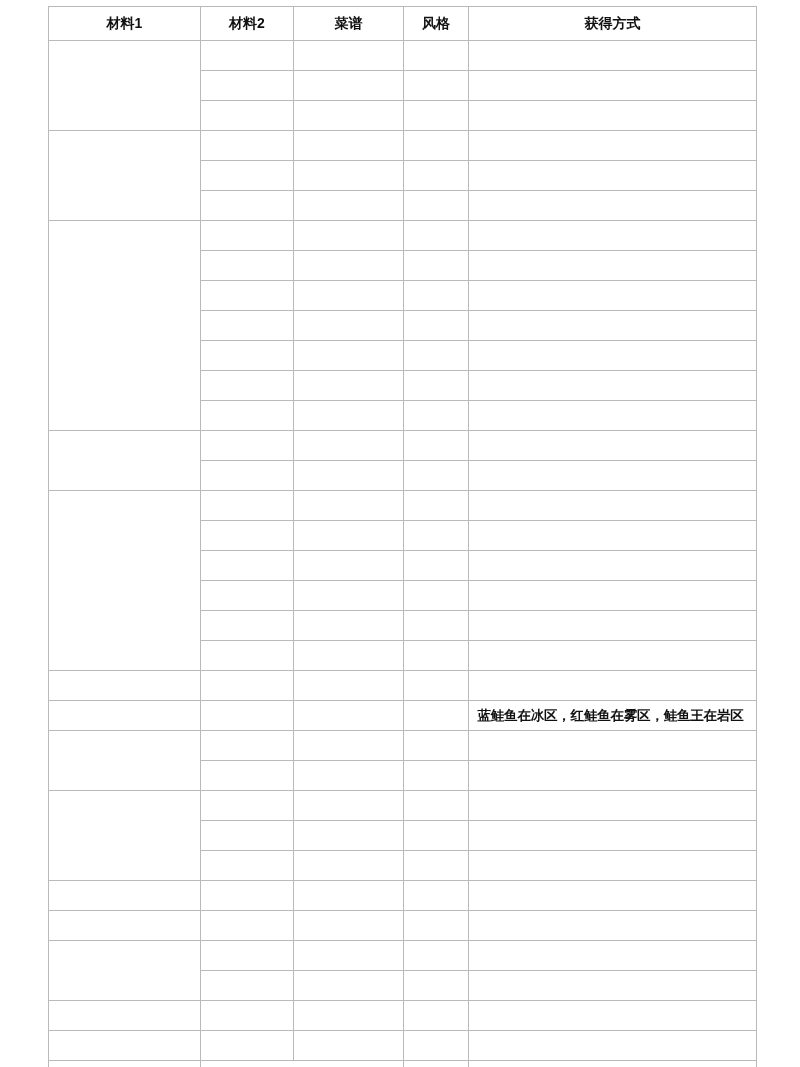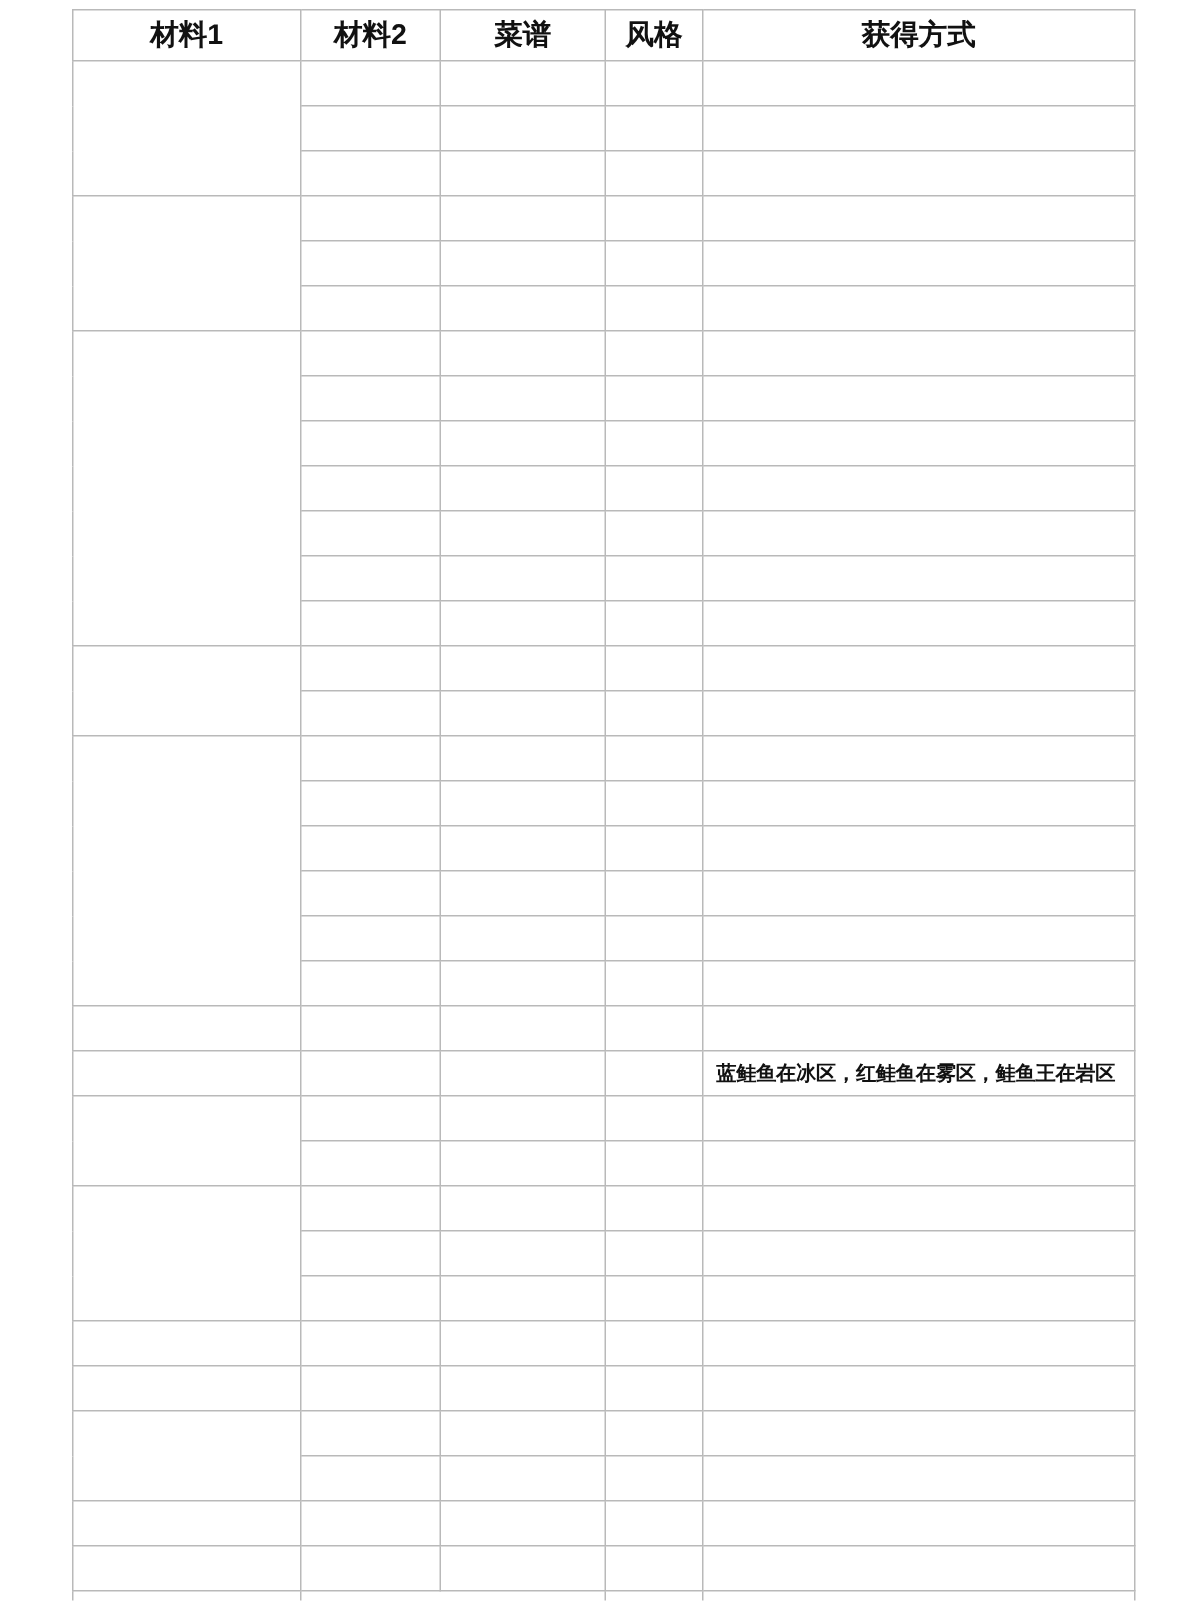--- a/index.html
+++ b/index.html
@@ -46,21 +46,21 @@
     font-weight: bold;
     color: #111111;
     line-height: 1.15;
     height: 30px;
     box-sizing: border-box;
     white-space: nowrap;
     overflow: visible;
   }
   #recipe-table thead th {
     height: 34px;
-    font-size: 19px;
+    font-size: 14px;
   }
   #recipe-table tbody tr td.grp {
     font-size: 14px;
   }
   
   #recipe-table {
     border: 1px solid #9a9a9a;
   }
   td.tight {
     letter-spacing: -0.6px;

